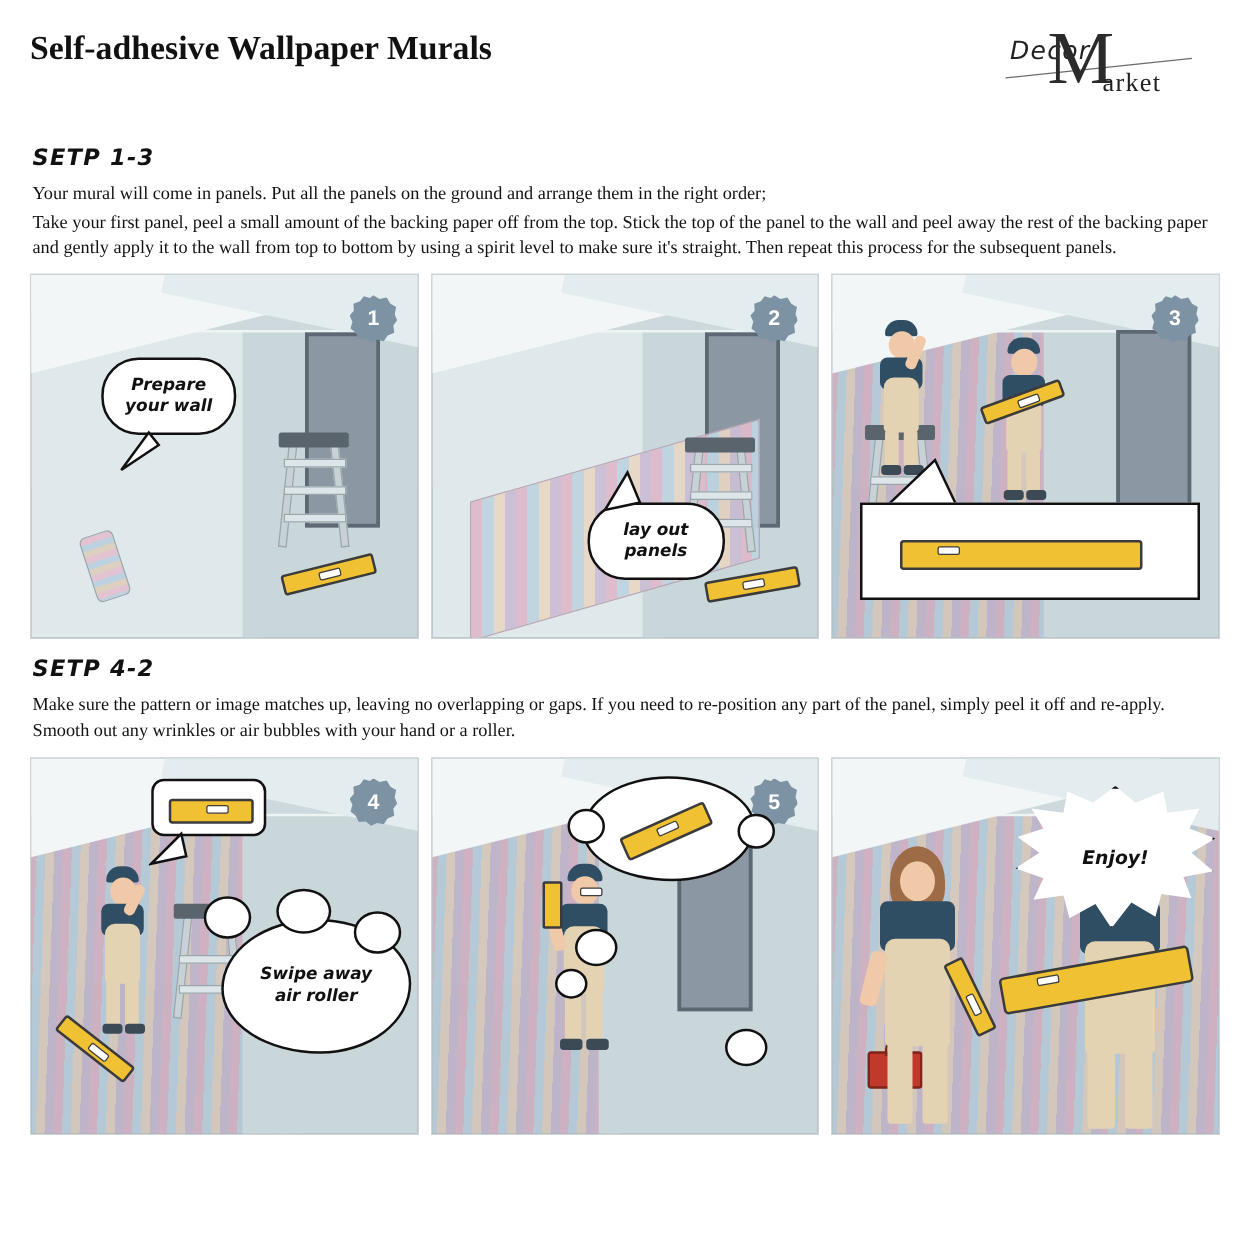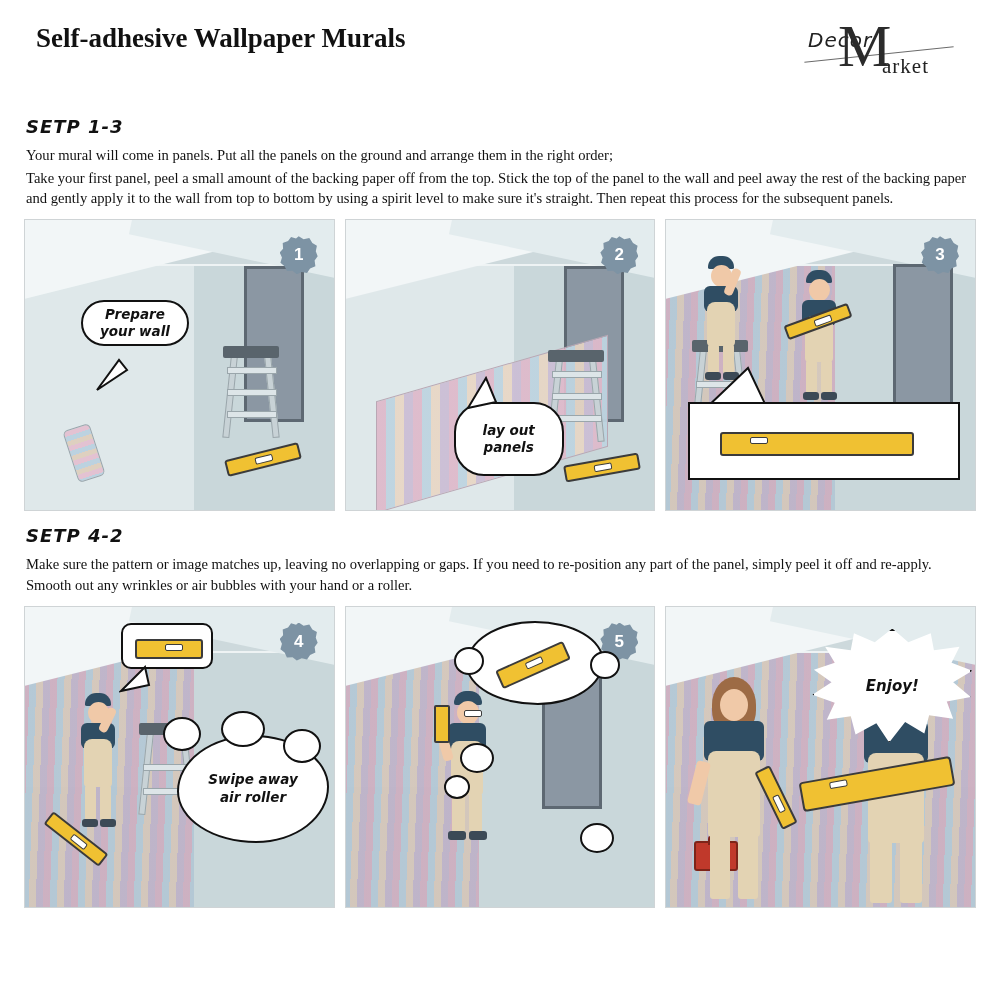--- a/index.html
+++ b/index.html
@@ -37,21 +37,21 @@
     letter-spacing: 0.5px;
     color: #1a1a1a;
     margin: 0;
     line-height: 1.15;
   }
   .title-sub {
     font-family: "Liberation Serif", serif;
     font-weight: bold;
     font-size: 27px;
     color: #111;
-    margin: 6px 0 0 12px;
+    margin: 6px 0 0 0;
     line-height: 1.1;
   }
   .logo {
     position: absolute;
     right: 6px;
     top: 14px;
     width: 180px;
     height: 72px;
   }
   .logo-m {
@@ -393,21 +393,21 @@
 
       <div class="ladder" style="left:196px; bottom:72px;">
         <div class="leg l"></div>
         <div class="leg r"></div>
         <div class="top"></div>
         <div class="rung" style="bottom:20px;"></div>
         <div class="rung" style="bottom:42px;"></div>
         <div class="rung" style="bottom:64px;"></div>
       </div>
 
-      <div class="bubble" style="left:56px; top:80px; width:108px; height:46px; border-radius:30px;">
+      <div class="bubble" style="left:56px; top:66px; width:108px; height:62px; border-radius:30px;">
         <div>
           <div>Prepare</div>
           <div>your wall</div>
         </div>
         <svg width="40" height="40" style="position:absolute; left:10px; top:52px;">
           <polygon points="4,36 26,6 34,16" fill="#fff" stroke="#111" stroke-width="2"></polygon>
           <line x1="8" y1="8" x2="32" y2="8" stroke="#fff" stroke-width="0"></line>
         </svg>
       </div>
 
@@ -430,21 +430,21 @@
       <div class="ladder" style="left:200px; bottom:68px;">
         <div class="leg l"></div>
         <div class="leg r"></div>
         <div class="top"></div>
         <div class="rung" style="bottom:20px;"></div>
         <div class="rung" style="bottom:42px;"></div>
         <div class="rung" style="bottom:64px;"></div>
       </div>
       <div class="level-tool" style="left:218px; bottom:34px; transform:rotate(-10deg);"></div>
 
-      <div class="bubble" style="left:108px; top:182px; width:110px; height:74px; border-radius:30px;">
+      <div class="bubble" style="left:124px; top:182px; width:110px; height:62px; border-radius:30px;">
         <div>
           <div>lay out</div>
           <div>panels</div>
         </div>
         <svg width="40" height="34" style="position:absolute; left:6px; top:-28px;">
           <polygon points="6,32 24,2 34,26" fill="#fff" stroke="#111" stroke-width="2"></polygon>
         </svg>
       </div>
 
       <div class="badge">2</div>

